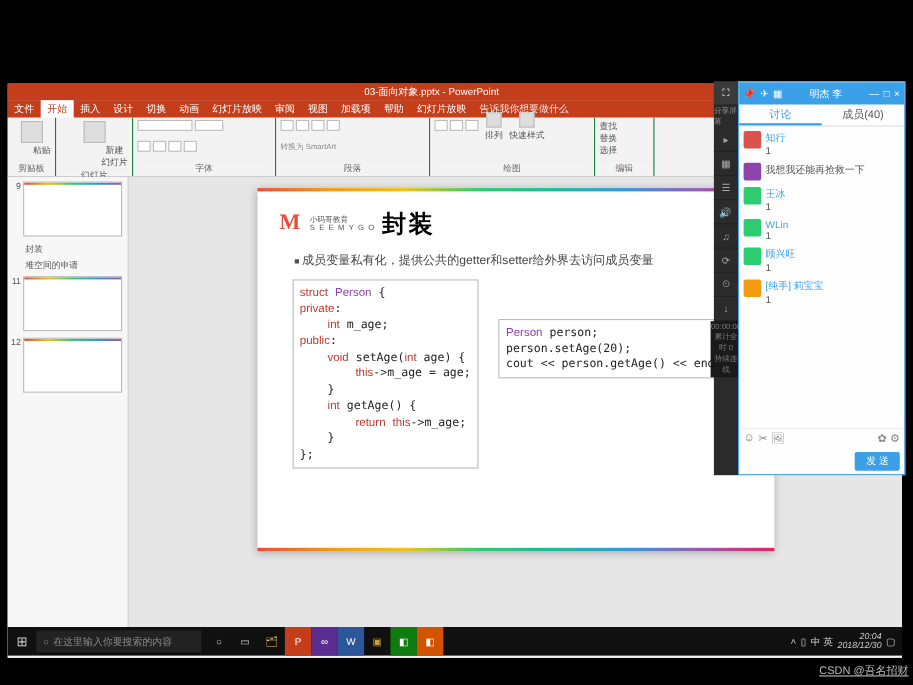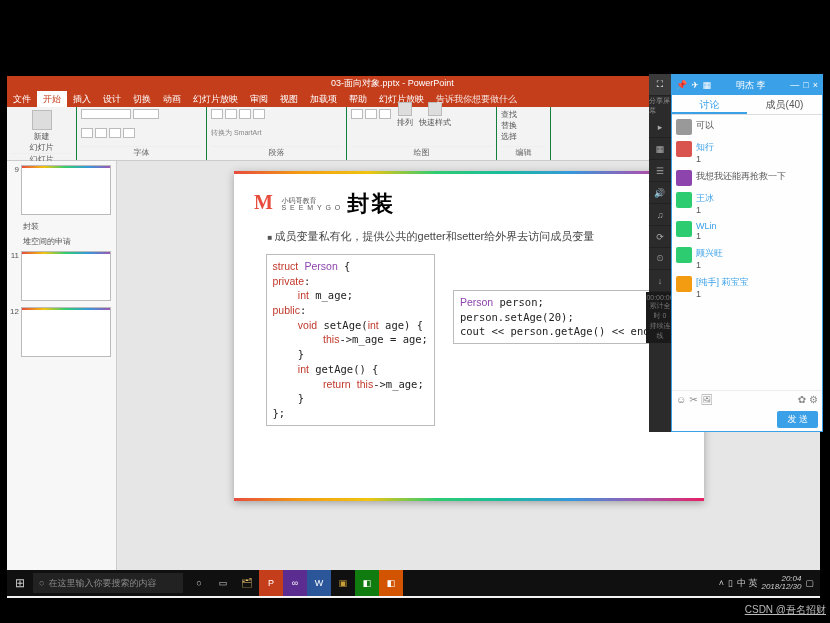--- a/index.html
+++ b/index.html
@@ -6,21 +6,21 @@
   body { width: 830px; height: 623px; background: #000; position: relative; overflow: hidden; font-size: 10px; }
   .frame { position: absolute; left: 7px; top: 76px; width: 813px; height: 522px; background: #e6e6e6; display: flex; flex-direction: column; }
   .titlebar { height: 15px; background: #c43e1c; color: #fff; display: flex; align-items: center; font-size: 9px; }
   .titlebar .spacer { flex: 1; text-align: center; }
   .titlebar .right { display: flex; gap: 6px; padding-right: 6px; }
   .menubar { height: 16px; background: #c43e1c; color: #fff; display: flex; align-items: center; font-size: 9px; }
   .menubar .tab { padding: 2px 6px; }
   .menubar .tab.active { background: #fff; color: #c43e1c; }
   .ribbon { height: 54px; background: #f3f3f3; border-bottom: 1px solid #ccc; display: flex; font-size: 8px; color: #555; }
   .ribbon .group { border-right: 1px solid #15803d; padding: 2px 4px; display: flex; flex-direction: column; justify-content: space-between; }
-  .ribbon .big { display: flex; flex-direction: column; align-items: center; justify-content: center; }
+  .ribbon .big { display: flex; flex-direction: column; align-items: flex-end; justify-content: center; }
   .ribbon .icon { width: 20px; height: 20px; background: #ddd; border: 1px solid #bbb; margin: 1px auto; }
   .ribbon .line { height: 10px; display: flex; align-items: center; gap: 2px; }
   .ribbon .sw { width: 12px; height: 10px; background: #fff; border: 1px solid #bbb; }
   .ribbon .label { text-align: center; font-size: 8px; color: #666; border-top: 1px solid #eee; }
   .workarea { flex: 1; display: flex; background: #e6e6e6; overflow: hidden; }
   .thumbcol { width: 110px; background: #f7f7f7; border-right: 1px solid #ccc; overflow: hidden; padding: 4px 2px; }
   .thumb { display: flex; margin-bottom: 6px; }
   .thumb .n { width: 12px; font-size: 8px; color: #555; text-align: right; padding-right: 2px; }
   .thumb .box { width: 90px; height: 50px; background: #fff; border: 1px solid #bbb; font-size: 5px; overflow: hidden; position: relative; }
   .thumb.sel .box { border: 2px solid #c43e1c; }
@@ -112,20 +112,27 @@
     <span class="tab">幻灯片放映</span>
     <span class="tab">审阅</span>
     <span class="tab">视图</span>
     <span class="tab">加载项</span>
     <span class="tab">帮助</span>
     <span class="tab">幻灯片放映</span>
     <span class="tab" style="opacity:.85">告诉我你想要做什么</span>
   </div>
 
   <div class="ribbon">
+    <div class="group" style="width:44px">
+      <div class="big">
+          <div class="icon"></div>
+          <span>粘贴</span>
+        </div>
+      <div class="label">剪贴板</div>
+    </div>
     <div class="group" style="width:70px">
       <div class="big">
           <div class="icon"></div>
           <span style="white-space:pre;text-align:center">新建
 幻灯片</span>
         </div>
       <div class="label">幻灯片</div>
     </div>
     <div class="group" style="width:130px">
       <div class="line">
@@ -281,26 +288,20 @@
       <span>—</span>
       <span>□</span>
       <span>×</span>
     </div>
     <div class="chat-tabs">
       <div class="tab active">讨论</div>
       <div class="tab">成员(40)</div>
     </div>
     <div class="chat-list" id="chat-list">
         <div class="chat-msg">
-          <div class="av" style="background: rgb(153, 153, 153);"></div>
-          <div class="c">
-            <div>可以</div>
-          </div>
-        </div>
-        <div class="chat-msg">
           <div class="av" style="background: rgb(217, 83, 79);"></div>
           <div class="c">
             <span class="user">知行</span>
             <div>1</div>
           </div>
         </div>
         <div class="chat-msg">
           <div class="av" style="background: rgb(142, 68, 173);"></div>
           <div class="c">
             <div>我想我还能再抢救一下</div>

